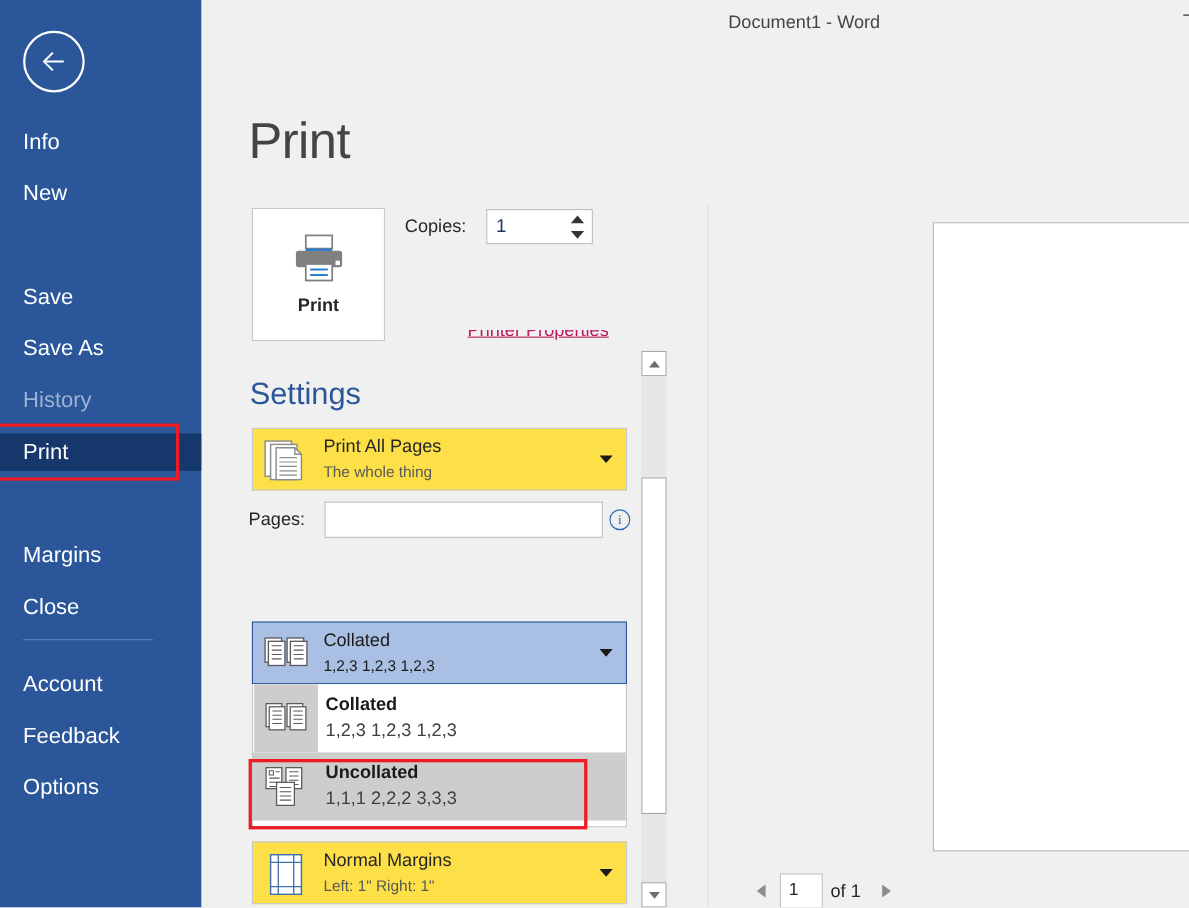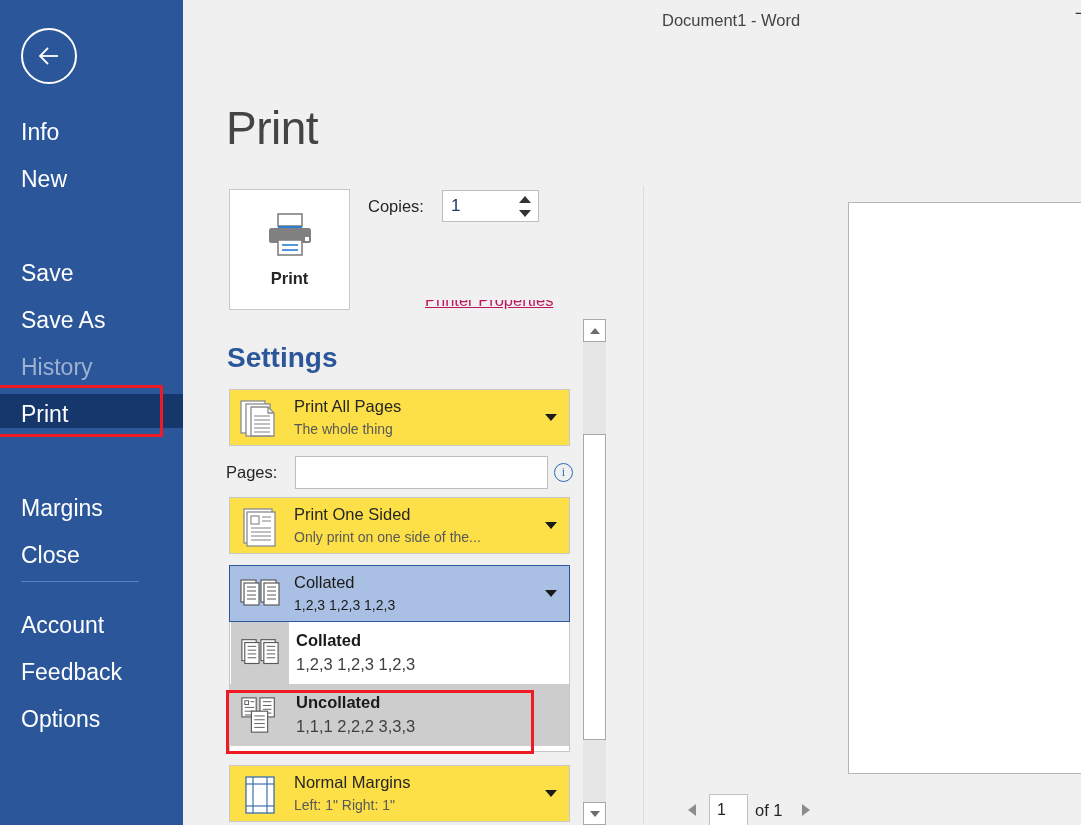--- a/index.html
+++ b/index.html
@@ -19,24 +19,24 @@
   }
   .back-btn {
     position: absolute; left: 21px; top: 28px;
     width: 56px; height: 56px;
     border: 2px solid #ffffff; border-radius: 50%;
     display: flex; align-items: center; justify-content: center;
     cursor: pointer;
   }
   .nav-item {
     position: absolute; left: 0; width: 183px; height: 34px;
-    display: flex; align-items: flex-end;
+    display: flex; align-items: center;
     padding-left: 21px;
     color: #ffffff;
-    font-size: 23px;
+    font-size: 20px;
     cursor: pointer;
     white-space: nowrap;
   }
   .nav-item.dim { color: #9db2d2; cursor: default; }
   .nav-item.active { background: #15376b; }
   .nav-sep {
     position: absolute; left: 21px; width: 118px; height: 1px;
     background: #5b82bd; top: 581px;
   }
 
@@ -125,21 +125,21 @@
   .props-link {
     position: absolute; left: 0; top: -9px;
     font-size: 16.5px; color: #be185d;
     text-decoration: underline;
     white-space: nowrap; cursor: pointer;
   }
 
   
   .settings-heading {
     position: absolute; left: 227px; top: 342px;
-    font-size: 28px; color: #2b579a; font-weight: 700;
+    font-size: 28px; color: #2b579a; font-weight: 400;
   }
 
   .combo {
     position: absolute; left: 229px;
     width: 341px; height: 57px;
     background: #fde047; border: 1px solid #c8c8c8;
     cursor: pointer;
   }
   .combo .ico {
     position: absolute; left: 9px; top: 8px;
@@ -410,38 +410,20 @@
     <div class="t2">The whole thing</div>
     <div class="caret"></div>
   </div>
 
   <div class="pages-label">Pages:</div>
   <input class="pages-input" type="text" placeholder="" style="">
   <div class="info-icon">
     <span>i</span>
   </div>
 
-  <div class="combo" style="top:497px">
-    <svg class="ico" viewBox="0 0 42 42">
-      <rect x="5" y="3" width="28" height="34" fill="#fff" stroke="#8c8c8c" stroke-width="1.3"></rect>
-      <rect x="8" y="6" width="28" height="34" fill="#fff" stroke="#8c8c8c" stroke-width="1.3"></rect>
-      <rect x="12" y="10" width="8" height="8" fill="#fff" stroke="#8c8c8c" stroke-width="1.2"></rect>
-      <g stroke="#8c8c8c" stroke-width="1.1">
-        <line x1="23" y1="11" x2="32" y2="11"></line>
-        <line x1="23" y1="15" x2="32" y2="15"></line>
-        <line x1="12" y1="22" x2="32" y2="22"></line>
-        <line x1="12" y1="26" x2="32" y2="26"></line>
-        <line x1="12" y1="30" x2="32" y2="30"></line>
-        <line x1="12" y1="34" x2="32" y2="34"></line>
-      </g>
-    </svg>
-    <div class="t1">Print One Sided</div>
-    <div class="t2">Only print on one side of the...</div>
-    <div class="caret"></div>
-  </div>
 
   <div class="combo selected" style="top:565px">
     <svg class="ico" viewBox="0 0 42 42">
       <g>
         <rect x="2" y="6" width="15" height="22" fill="#fff" stroke="#5a5a5a" stroke-width="1.2"></rect>
         <rect x="5" y="9" width="15" height="22" fill="#fff" stroke="#5a5a5a" stroke-width="1.2"></rect>
         <g stroke="#5a5a5a" stroke-width="1">
             <line x1="8" y1="13" x2="17" y2="13"></line>
             <line x1="8" y1="17" x2="17" y2="17"></line>
             <line x1="8" y1="21" x2="17" y2="21"></line>

